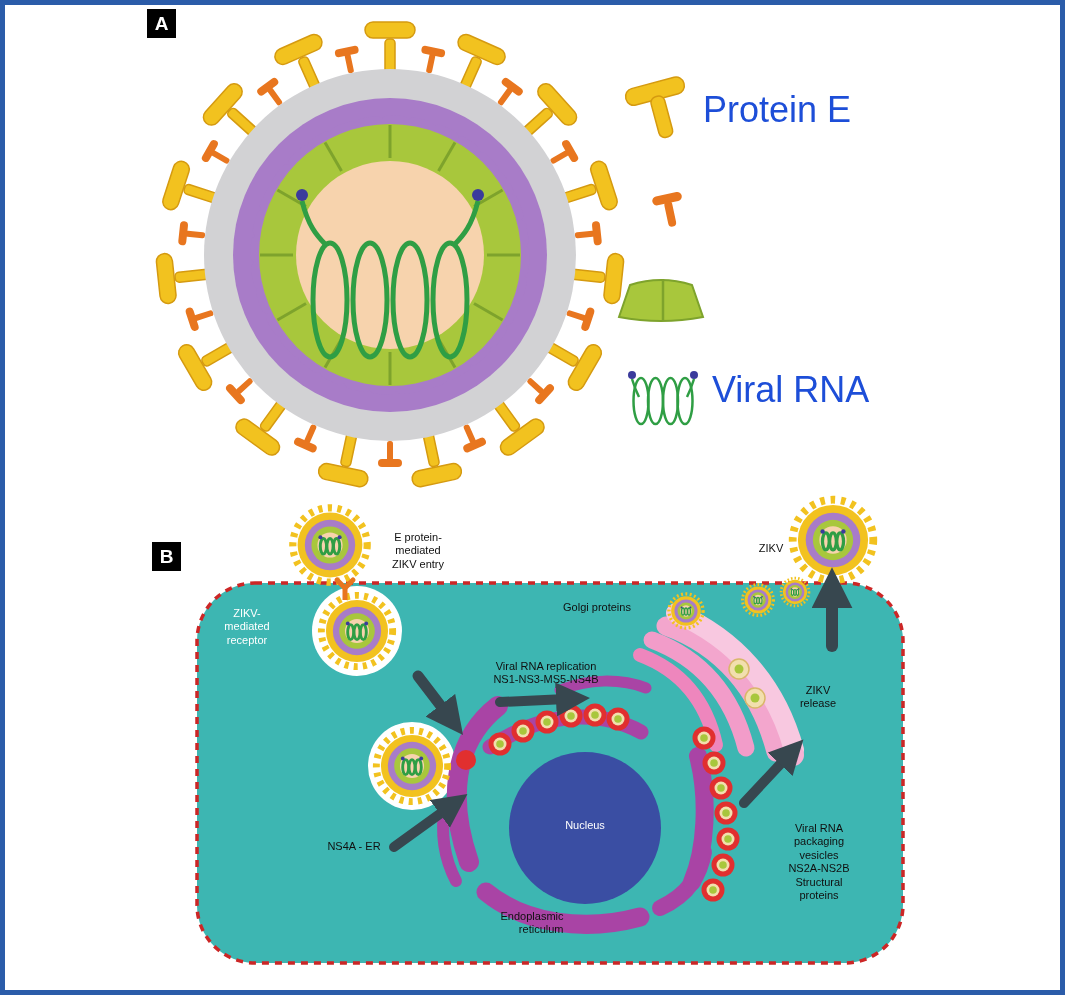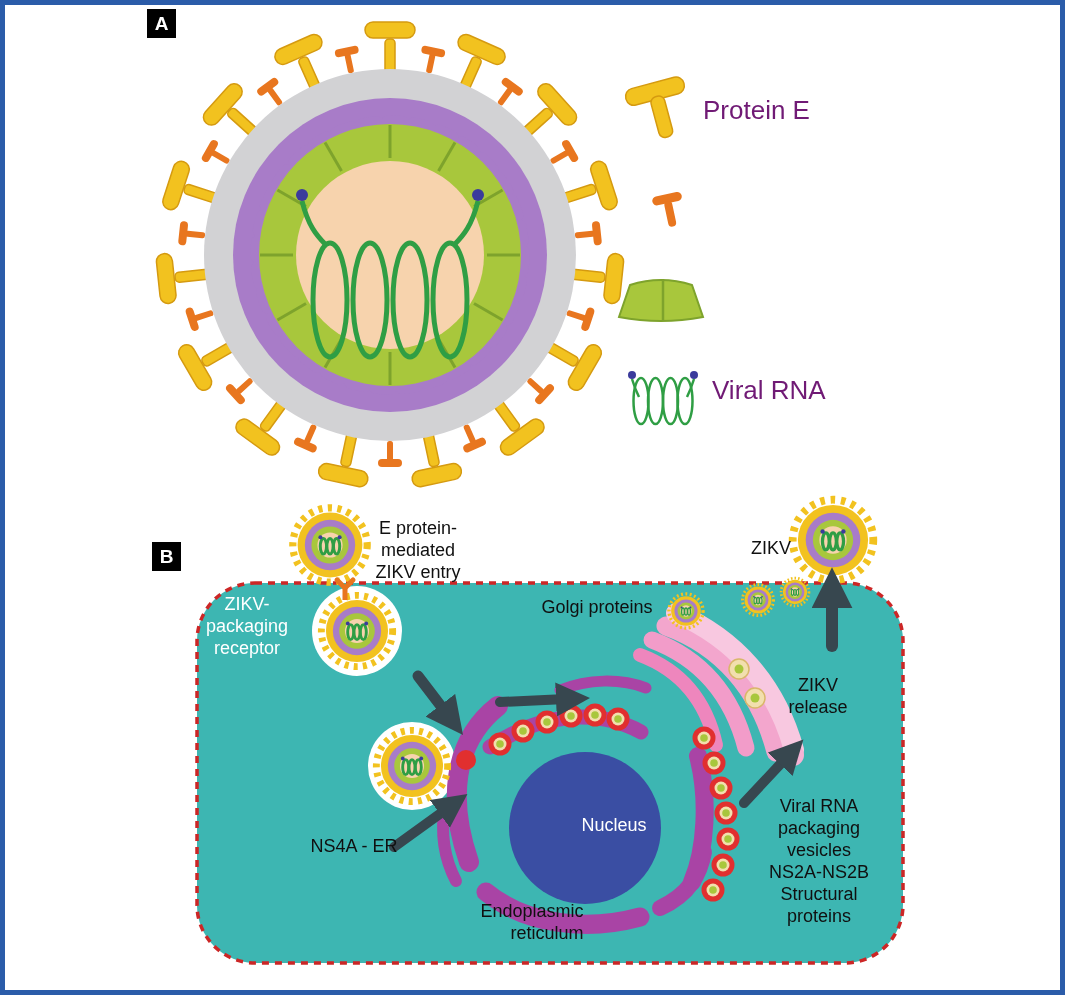--- a/index.html
+++ b/index.html
@@ -2,23 +2,23 @@
 <html style="--frame: #2b5ca9; --proteinE: #f2c21f; --proteinEdark: #d59a10; --proteinM: #e8761f; --proteinC: #a8c73c; --proteinCdark: #7ea32c; --membrane: #d2d2d4; --envelope: #a87cc8; --core: #f7d3ad; --rna: #2f9e44; --rnaDot: #3b3b9c; --cell: #3db6b2; --cellBorder: #cc2626; --nucleus: #3a4ea3; --er: #a944a5; --golgi: #f3a6cd; --vesicle: #e12f2f; --arrow: #37474f;"><head>
 <meta charset="utf-8">
 <style>
   html,body{margin:0;padding:0;background:#ffffff;font-family:"Liberation Sans",sans-serif;}
   .stage{position:relative;width:1065px;height:995px;background:#ffffff;overflow:hidden;}
   .frame{position:absolute;inset:0;border:5px solid var(--frame,#2b5ca9);pointer-events:none;z-index:5;}
   svg.art{position:absolute;left:0;top:0;z-index:1;}
   .badge{position:absolute;width:29px;height:29px;background:#000;color:#fff;display:flex;
          align-items:center;justify-content:center;font-weight:bold;font-size:19px;z-index:3;}
   .lbl{position:absolute;transform:translate(-50%,-50%);text-align:center;white-space:pre-line;
-       font-size:18px;line-height:1.22;color:#101010;font-weight:500;z-index:3;}
+       font-size:11px;line-height:1.22;color:#101010;font-weight:500;z-index:3;}
   .lbl.white{color:#ffffff;}
-  .legendLbl{position:absolute;transform:translate(0,-50%);font-size:26px;color:#701a75;
+  .legendLbl{position:absolute;transform:translate(0,-50%);font-size:36px;color:#1d4ed8;
              white-space:nowrap;z-index:3;}
   
   .fE{fill:var(--proteinE,#f2c21f);}
   .sE{stroke:var(--proteinEdark,#d59a10);stroke-width:1.5;}
   .fM{fill:var(--proteinM,#e8761f);}
   .fC{fill:var(--proteinC,#a8c73c);}
   .sC{stroke:var(--proteinCdark,#7ea32c);stroke-width:2;}
   .membrane{fill:var(--membrane,#d2d2d4);}
   .envelope{fill:var(--envelope,#a87cc8);}
   .scallop{fill:none;stroke:var(--envelope,#a87cc8);stroke-width:13;stroke-dasharray:15 11;stroke-linecap:round;}
@@ -239,25 +239,27 @@
   <div class="badge" style="left:152px;top:542px;">B</div>
 
   <div class="legendLbl" style="left:703px;top:110px;">Protein E</div>
   <div class="legendLbl" style="left:712px;top:390px;">Viral RNA</div>
 
   <div class="lbl" style="left:418px;top:551px;">E protein-
 mediated
 ZIKV entry</div>
   <div class="lbl" style="left:771px;top:549px;">ZIKV</div>
   <div class="lbl white" style="left:247px;top:627px;">ZIKV-
-packaging
+mediated
 receptor</div>
   <div class="lbl" style="left:597px;top:608px;">Golgi proteins</div>
+  <div class="lbl" style="left:546px;top:673px;">Viral RNA replication
+NS1-NS3-MS5-NS4B</div>
   <div class="lbl" style="left:354px;top:847px;">NS4A - ER</div>
-  <div class="lbl white" style="left:614px;top:826px;">Nucleus</div>
+  <div class="lbl white" style="left:585px;top:826px;">Nucleus</div>
   <div class="lbl" style="left:532px;top:923px;text-align:right;">Endoplasmic
 reticulum</div>
   <div class="lbl" style="left:819px;top:862px;">Viral RNA
 packaging
 vesicles
 NS2A-NS2B
 Structural
 proteins</div>
   <div class="lbl" style="left:818px;top:697px;">ZIKV
 release</div>

